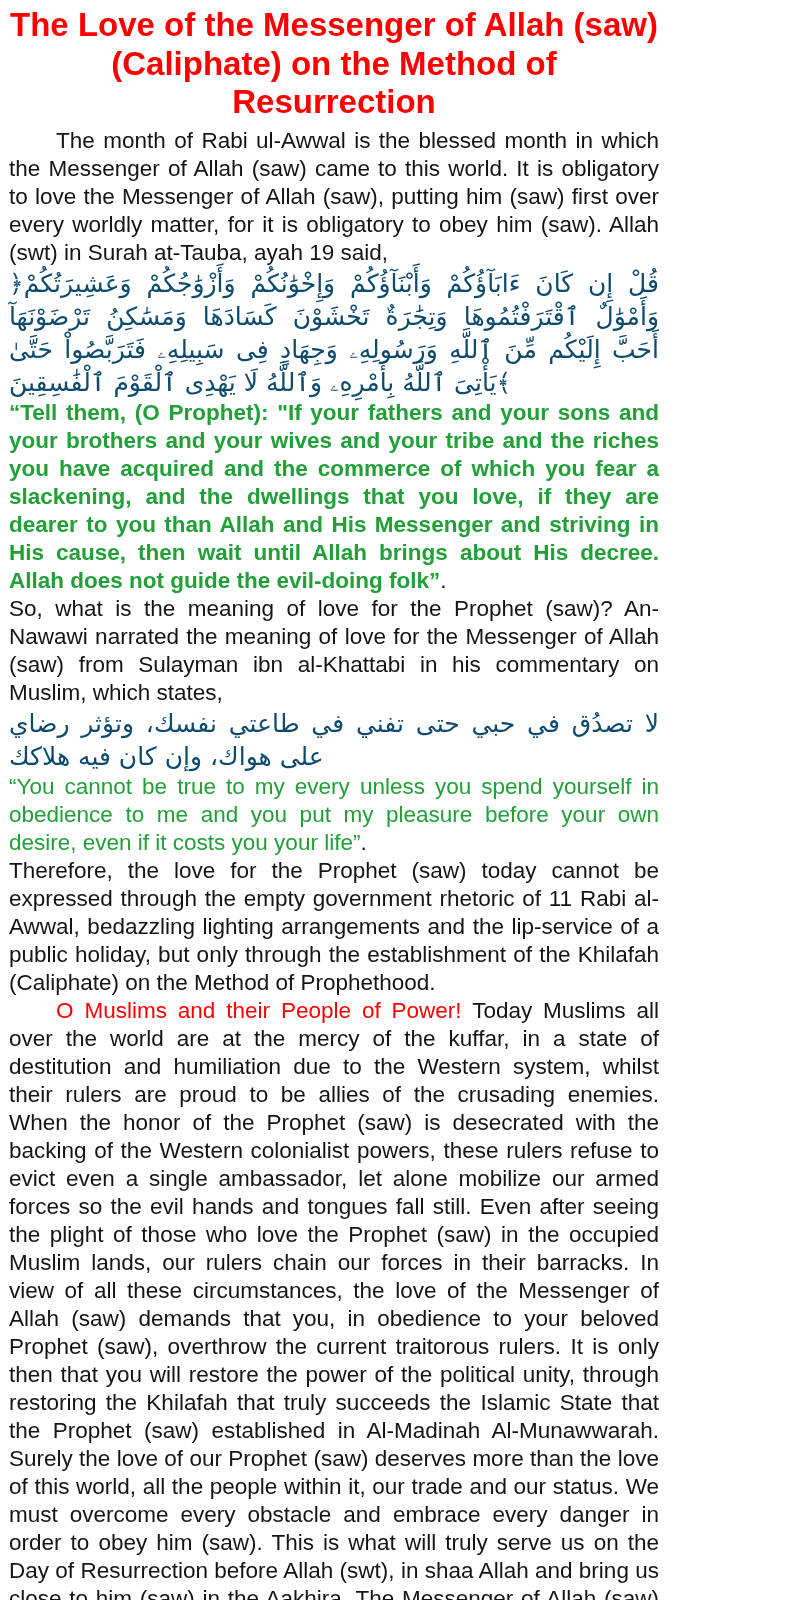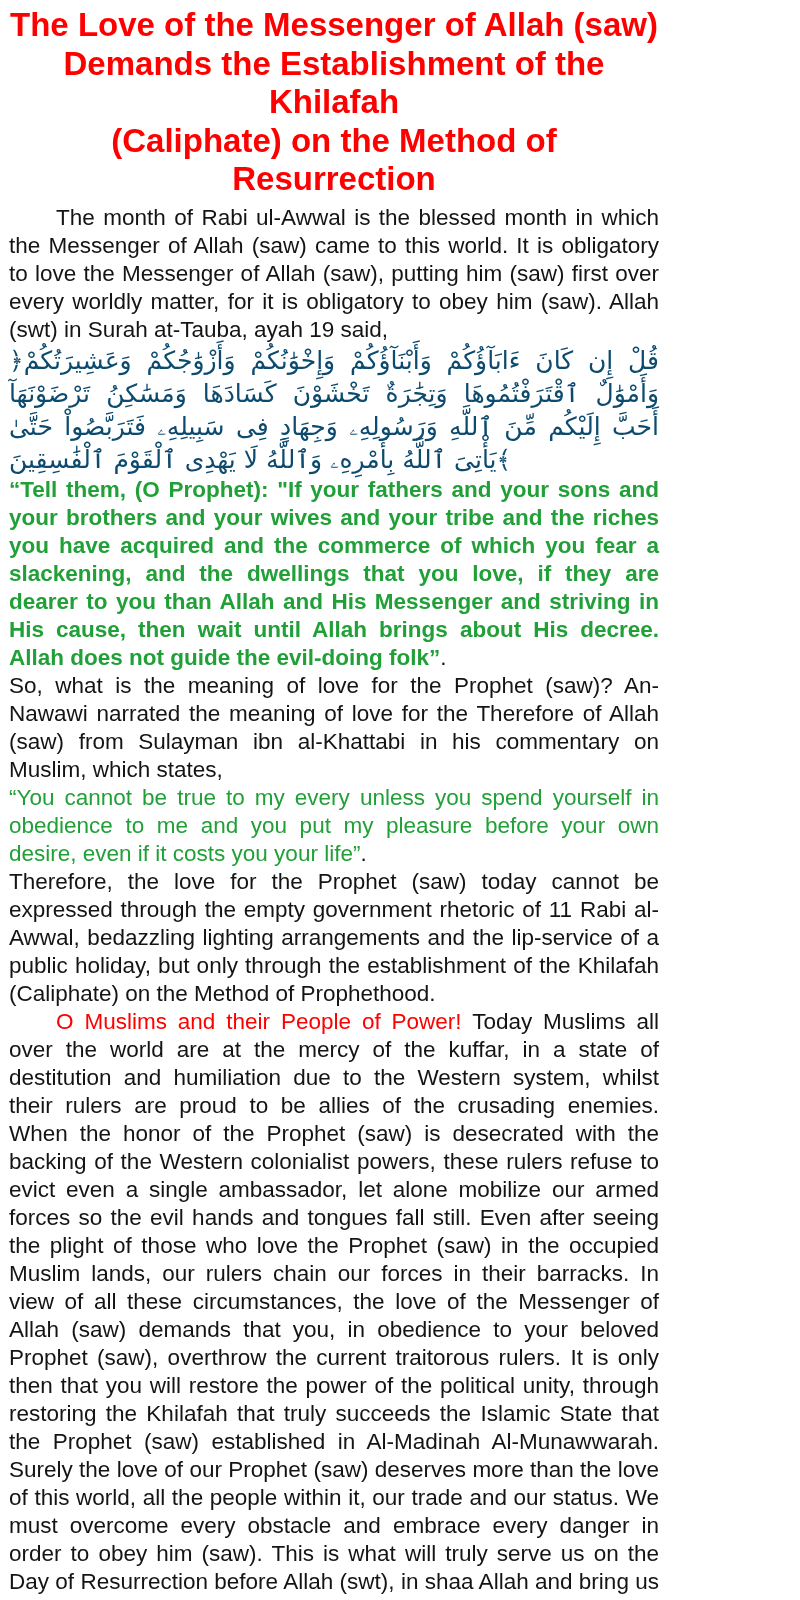--- a/index.html
+++ b/index.html
@@ -50,40 +50,42 @@
     font-size: 23px;
   }
 </style>
 </head>
 <body>
 
 <div class="page">
 
   <div class="title">
     <div>The Love of the Messenger of Allah (saw)</div>
-    <div>Demands the Establishment of the Khilafah</div>
     <div>(Caliphate) on the Method of Resurrection</div>
   </div>
 
   <p class="para indent">
     <span class="black">The month of Rabi ul-Awwal is the blessed month in which the Messenger of Allah (saw) came to this world. It is obligatory to love the Messenger of Allah (saw), putting him (saw) first over every worldly matter, for it is obligatory to obey him (saw). Allah (swt) in Surah at-Tauba, ayah 19 said,</span>
   </p>
 
   <p class="arabic-block">
     <span>﴿قُلْ إِن كَانَ ءَابَآؤُكُمْ وَأَبْنَآؤُكُمْ وَإِخْوَٰنُكُمْ وَأَزْوَٰجُكُمْ وَعَشِيرَتُكُمْ وَأَمْوَٰلٌ ٱقْتَرَفْتُمُوهَا وَتِجَٰرَةٌ تَخْشَوْنَ كَسَادَهَا وَمَسَٰكِنُ تَرْضَوْنَهَآ أَحَبَّ إِلَيْكُم مِّنَ ٱللَّهِ وَرَسُولِهِۦ وَجِهَادٍ فِى سَبِيلِهِۦ فَتَرَبَّصُواْ حَتَّىٰ يَأْتِىَ ٱللَّهُ بِأَمْرِهِۦ وَٱللَّهُ لَا يَهْدِى ٱلْقَوْمَ ٱلْفَٰسِقِينَ﴾</span>
   </p>
 
   <p class="para">
     <span class="green-bold">“Tell them, (O Prophet): "If your fathers and your sons and your brothers and your wives and your tribe and the riches you have acquired and the commerce of which you fear a slackening, and the dwellings that you love, if they are dearer to you than Allah and His Messenger and striving in His cause, then wait until Allah brings about His decree. Allah does not guide the evil-doing folk”</span><span class="black">.</span>
   </p>
 
   <p class="para">
-    <span class="black">So, what is the meaning of love for the Prophet (saw)? An-Nawawi narrated the meaning of love for the Therefore of Allah (saw) from Sulayman ibn al-Khattabi in his commentary on Muslim, which states,</span>
+    <span class="black">So, what is the meaning of love for the Prophet (saw)? An-Nawawi narrated the meaning of love for the Messenger of Allah (saw) from Sulayman ibn al-Khattabi in his commentary on Muslim, which states,</span>
   </p>
 
+  <p class="arabic-block">
+    <span>لا تصدُق في حبي حتى تفني في طاعتي نفسك، وتؤثر رضاي على هواك، وإن كان فيه هلاكك</span>
+  </p>
 
   <p class="para">
     <span class="green">“You cannot be true to my every unless you spend yourself in obedience to me and you put my pleasure before your own desire, even if it costs you your life”</span><span class="black">.</span>
   </p>
 
   <p class="para">
     <span class="black">Therefore, the love for the Prophet (saw) today cannot be expressed through the empty government rhetoric of 11 Rabi al-Awwal, bedazzling lighting arrangements and the lip-service of a public holiday, but only through the establishment of the Khilafah (Caliphate) on the Method of Prophethood.</span>
   </p>
 
   <p class="para indent">

